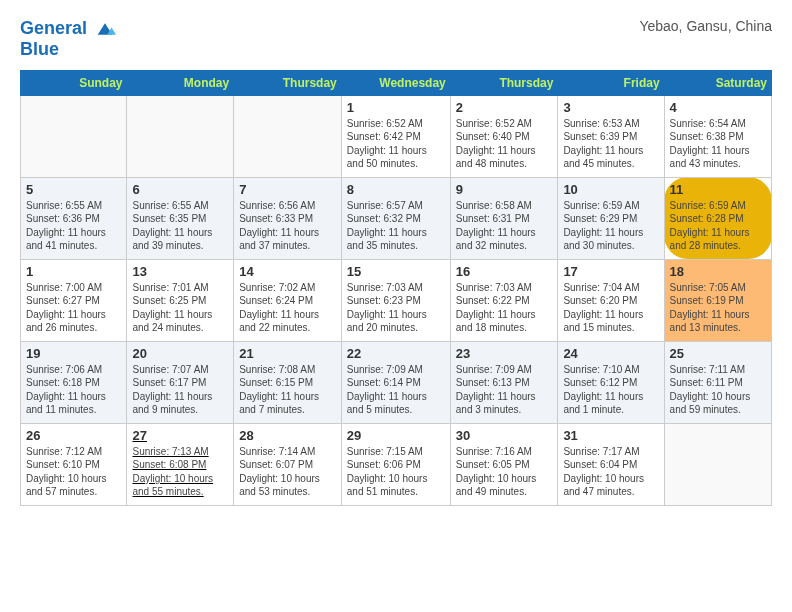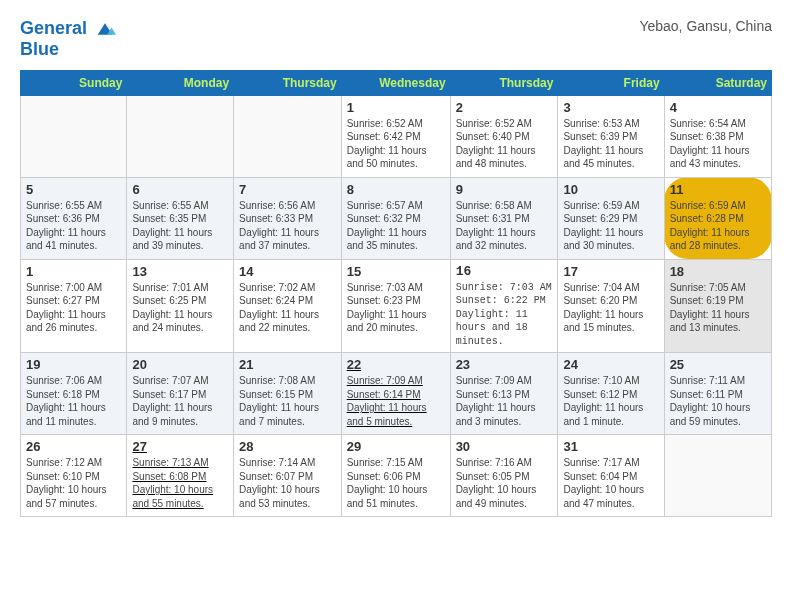--- a/index.html
+++ b/index.html
@@ -186,47 +186,47 @@
             <div class="day-info">Sunrise: 7:01 AM<br>Sunset: 6:25 PM<br>Daylight: 11 hours and 24 minutes.</div>
           </td>
           <td style="background: rgb(255, 255, 255);">
             <div class="day-number">14</div>
             <div class="day-info">Sunrise: 7:02 AM<br>Sunset: 6:24 PM<br>Daylight: 11 hours and 22 minutes.</div>
           </td>
           <td style="background: rgb(255, 255, 255);">
             <div class="day-number">15</div>
             <div class="day-info">Sunrise: 7:03 AM<br>Sunset: 6:23 PM<br>Daylight: 11 hours and 20 minutes.</div>
           </td>
-          <td style="background: rgb(255, 255, 255); font-family: Liberation Mono, monospace;">
+          <td style="background: rgb(255, 255, 255);">
             <div class="day-number">16</div>
             <div class="day-info">Sunrise: 7:03 AM<br>Sunset: 6:22 PM<br>Daylight: 11 hours and 18 minutes.</div>
           </td>
           <td style="background: rgb(255, 255, 255);">
             <div class="day-number">17</div>
             <div class="day-info">Sunrise: 7:04 AM<br>Sunset: 6:20 PM<br>Daylight: 11 hours and 15 minutes.</div>
           </td>
-          <td style="background: #e5e5e5; margin-top: 20px;">
+          <td style="background: #fdba74; margin-top: 20px;">
             <div class="day-number">18</div>
             <div class="day-info">Sunrise: 7:05 AM<br>Sunset: 6:19 PM<br>Daylight: 11 hours and 13 minutes.</div>
           </td>
         </tr>
         <tr style="background: rgb(240, 244, 248); border-radius: 13px;">
           <td style="background: rgb(240, 244, 248);">
             <div class="day-number">19</div>
             <div class="day-info">Sunrise: 7:06 AM<br>Sunset: 6:18 PM<br>Daylight: 11 hours and 11 minutes.</div>
           </td>
           <td style="background: rgb(240, 244, 248);">
             <div class="day-number">20</div>
             <div class="day-info">Sunrise: 7:07 AM<br>Sunset: 6:17 PM<br>Daylight: 11 hours and 9 minutes.</div>
           </td>
           <td style="background: rgb(240, 244, 248);">
             <div class="day-number">21</div>
             <div class="day-info">Sunrise: 7:08 AM<br>Sunset: 6:15 PM<br>Daylight: 11 hours and 7 minutes.</div>
           </td>
-          <td style="background: rgb(240, 244, 248); text-decoration: underline;">
+          <td style="background: rgb(240, 244, 248);">
             <div class="day-number">22</div>
             <div class="day-info">Sunrise: 7:09 AM<br>Sunset: 6:14 PM<br>Daylight: 11 hours and 5 minutes.</div>
           </td>
           <td style="background: rgb(240, 244, 248);">
             <div class="day-number">23</div>
             <div class="day-info">Sunrise: 7:09 AM<br>Sunset: 6:13 PM<br>Daylight: 11 hours and 3 minutes.</div>
           </td>
           <td style="background: rgb(240, 244, 248);">
             <div class="day-number">24</div>
             <div class="day-info">Sunrise: 7:10 AM<br>Sunset: 6:12 PM<br>Daylight: 11 hours and 1 minute.</div>

